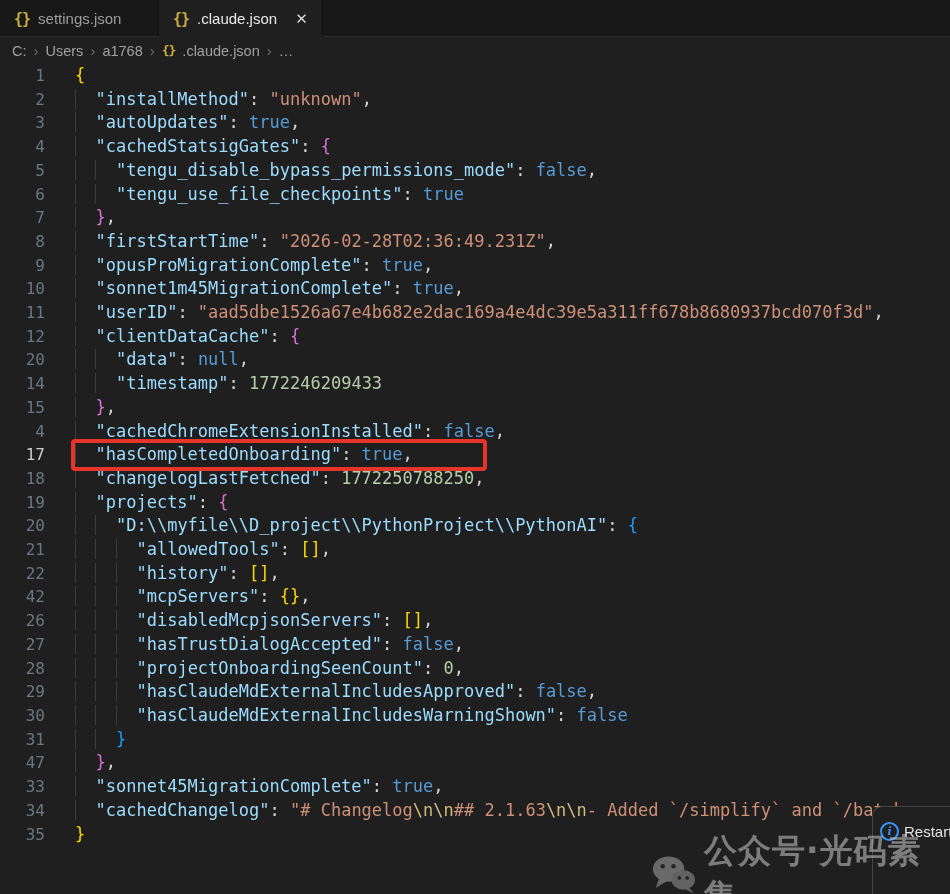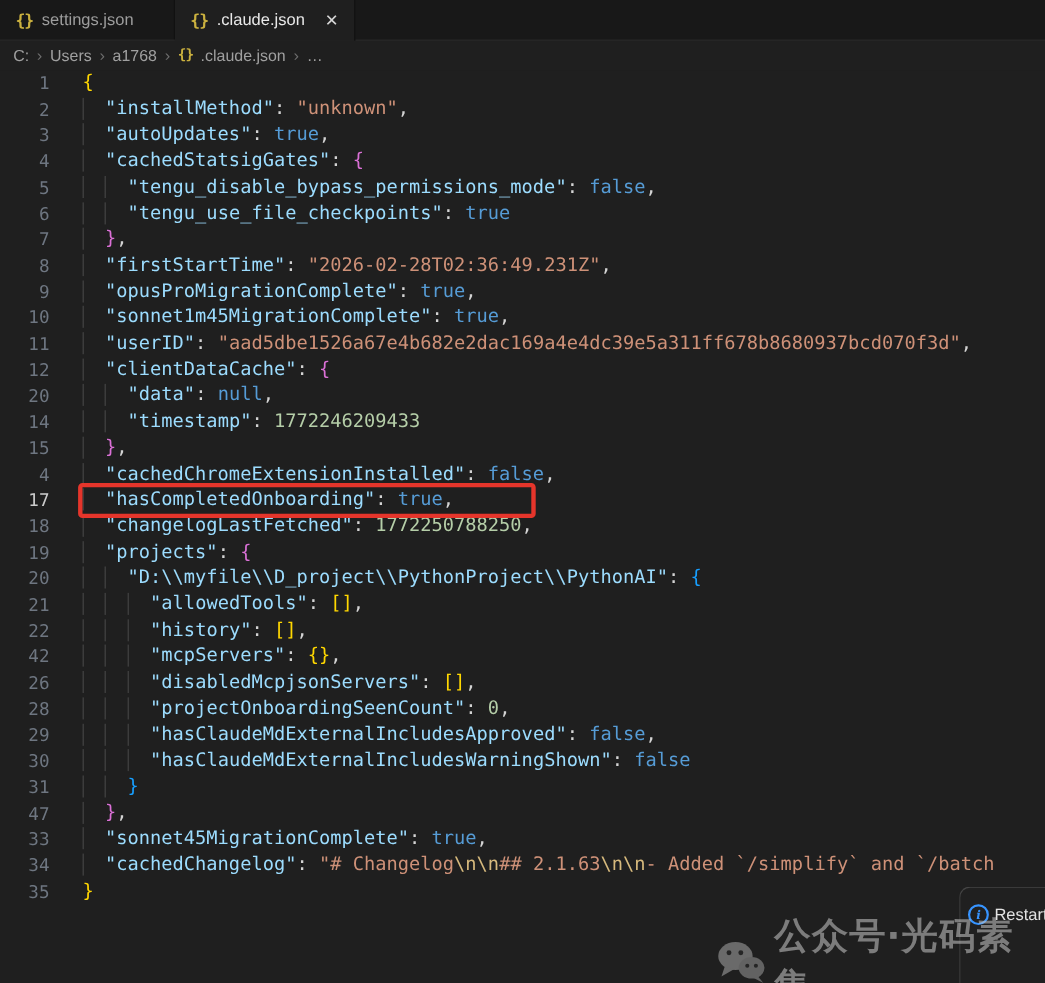--- a/index.html
+++ b/index.html
@@ -97,20 +97,21 @@
         <div class="code-line"><div class="line-num">15</div><div class="line-code"><span class="g">  </span><span style="color: rgb(218, 112, 214);">}</span><span style="color: rgb(212, 212, 212);">,</span></div></div>
         <div class="code-line"><div class="line-num">4</div><div class="line-code"><span class="g">  </span><span style="color: rgb(156, 220, 254);">"cachedChromeExtensionInstalled"</span><span style="color: rgb(212, 212, 212);">: </span><span style="color: rgb(86, 156, 214);">false</span><span style="color: rgb(212, 212, 212);">,</span></div></div>
         <div class="code-line"><div class="line-num active">17</div><div class="line-code"><span class="g">  </span><span style="color: rgb(156, 220, 254);">"hasCompletedOnboarding"</span><span style="color: rgb(212, 212, 212);">: </span><span style="color: rgb(86, 156, 214);">true</span><span style="color: rgb(212, 212, 212);">,</span></div></div>
         <div class="code-line"><div class="line-num">18</div><div class="line-code"><span class="g">  </span><span style="color: rgb(156, 220, 254);">"changelogLastFetched"</span><span style="color: rgb(212, 212, 212);">: </span><span style="color: rgb(181, 206, 168);">1772250788250</span><span style="color: rgb(212, 212, 212);">,</span></div></div>
         <div class="code-line"><div class="line-num">19</div><div class="line-code"><span class="g">  </span><span style="color: rgb(156, 220, 254);">"projects"</span><span style="color: rgb(212, 212, 212);">: </span><span style="color: rgb(218, 112, 214);">{</span></div></div>
         <div class="code-line"><div class="line-num">20</div><div class="line-code"><span class="g">  </span><span class="g">  </span><span style="color: rgb(156, 220, 254);">"D:\\myfile\\D_project\\PythonProject\\PythonAI"</span><span style="color: rgb(212, 212, 212);">: </span><span style="color: rgb(23, 159, 255);">{</span></div></div>
         <div class="code-line"><div class="line-num">21</div><div class="line-code"><span class="g">  </span><span class="g">  </span><span class="g">  </span><span style="color: rgb(156, 220, 254);">"allowedTools"</span><span style="color: rgb(212, 212, 212);">: </span><span style="color: rgb(255, 215, 0);">[]</span><span style="color: rgb(212, 212, 212);">,</span></div></div>
         <div class="code-line"><div class="line-num">22</div><div class="line-code"><span class="g">  </span><span class="g">  </span><span class="g">  </span><span style="color: rgb(156, 220, 254);">"history"</span><span style="color: rgb(212, 212, 212);">: </span><span style="color: rgb(255, 215, 0);">[]</span><span style="color: rgb(212, 212, 212);">,</span></div></div>
         <div class="code-line"><div class="line-num">42</div><div class="line-code"><span class="g">  </span><span class="g">  </span><span class="g">  </span><span style="color: rgb(156, 220, 254);">"mcpServers"</span><span style="color: rgb(212, 212, 212);">: </span><span style="color: rgb(255, 215, 0);">{}</span><span style="color: rgb(212, 212, 212);">,</span></div></div>
         <div class="code-line"><div class="line-num">26</div><div class="line-code"><span class="g">  </span><span class="g">  </span><span class="g">  </span><span style="color: rgb(156, 220, 254);">"disabledMcpjsonServers"</span><span style="color: rgb(212, 212, 212);">: </span><span style="color: rgb(255, 215, 0);">[]</span><span style="color: rgb(212, 212, 212);">,</span></div></div>
+        <div class="code-line"><div class="line-num">27</div><div class="line-code"><span class="g">  </span><span class="g">  </span><span class="g">  </span><span style="color: rgb(156, 220, 254);">"hasTrustDialogAccepted"</span><span style="color: rgb(212, 212, 212);">: </span><span style="color: rgb(86, 156, 214);">false</span><span style="color: rgb(212, 212, 212);">,</span></div></div>
         <div class="code-line"><div class="line-num">28</div><div class="line-code"><span class="g">  </span><span class="g">  </span><span class="g">  </span><span style="color: rgb(156, 220, 254);">"projectOnboardingSeenCount"</span><span style="color: rgb(212, 212, 212);">: </span><span style="color: rgb(181, 206, 168);">0</span><span style="color: rgb(212, 212, 212);">,</span></div></div>
         <div class="code-line"><div class="line-num">29</div><div class="line-code"><span class="g">  </span><span class="g">  </span><span class="g">  </span><span style="color: rgb(156, 220, 254);">"hasClaudeMdExternalIncludesApproved"</span><span style="color: rgb(212, 212, 212);">: </span><span style="color: rgb(86, 156, 214);">false</span><span style="color: rgb(212, 212, 212);">,</span></div></div>
         <div class="code-line"><div class="line-num">30</div><div class="line-code"><span class="g">  </span><span class="g">  </span><span class="g">  </span><span style="color: rgb(156, 220, 254);">"hasClaudeMdExternalIncludesWarningShown"</span><span style="color: rgb(212, 212, 212);">: </span><span style="color: rgb(86, 156, 214);">false</span></div></div>
         <div class="code-line"><div class="line-num">31</div><div class="line-code"><span class="g">  </span><span class="g">  </span><span style="color: rgb(23, 159, 255);">}</span></div></div>
         <div class="code-line"><div class="line-num">47</div><div class="line-code"><span class="g">  </span><span style="color: rgb(218, 112, 214);">}</span><span style="color: rgb(212, 212, 212);">,</span></div></div>
         <div class="code-line"><div class="line-num">33</div><div class="line-code"><span class="g">  </span><span style="color: rgb(156, 220, 254);">"sonnet45MigrationComplete"</span><span style="color: rgb(212, 212, 212);">: </span><span style="color: rgb(86, 156, 214);">true</span><span style="color: rgb(212, 212, 212);">,</span></div></div>
         <div class="code-line"><div class="line-num">34</div><div class="line-code"><span class="g">  </span><span style="color: rgb(156, 220, 254);">"cachedChangelog"</span><span style="color: rgb(212, 212, 212);">: </span><span style="color: rgb(206, 145, 120);">"# Changelog</span><span style="color: rgb(215, 186, 125);">\n\n</span><span style="color: rgb(206, 145, 120);">## 2.1.63</span><span style="color: rgb(215, 186, 125);">\n\n</span><span style="color: rgb(206, 145, 120);">- Added `/simplify` and `/batch</span></div></div>
         <div class="code-line"><div class="line-num">35</div><div class="line-code"><span style="color: rgb(255, 215, 0);">}</span></div></div>
       </div>
   </div>

